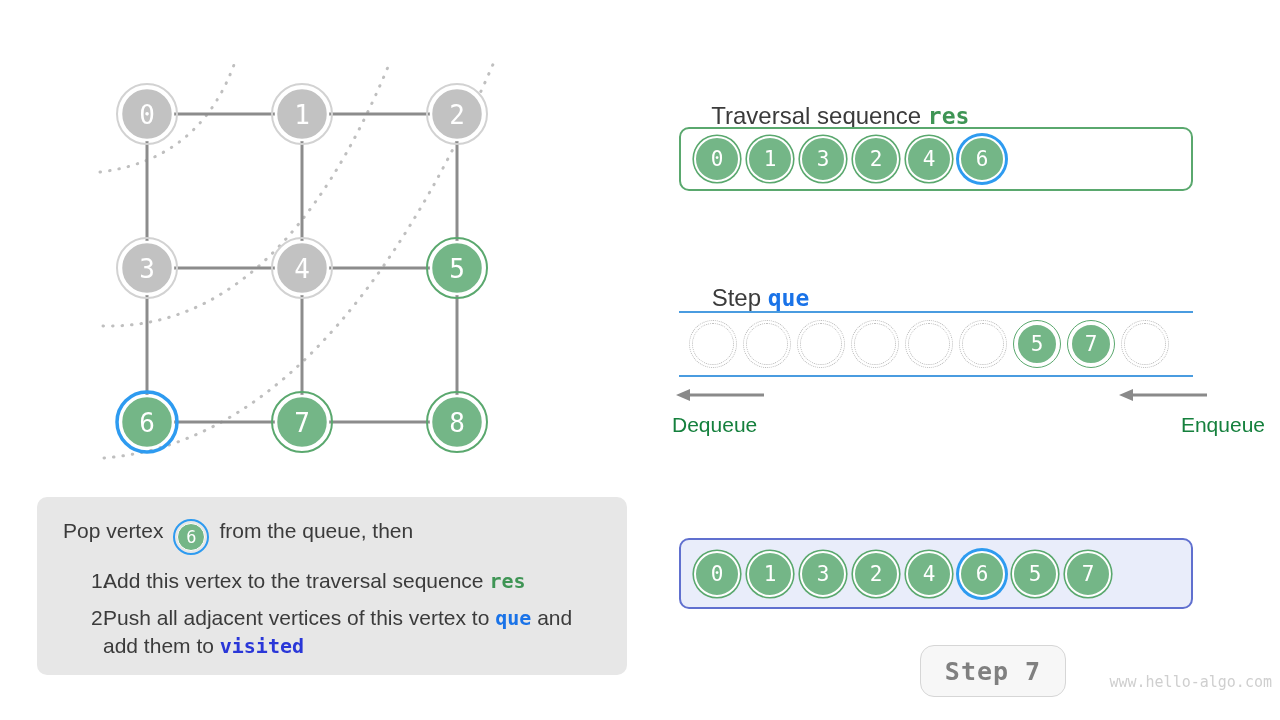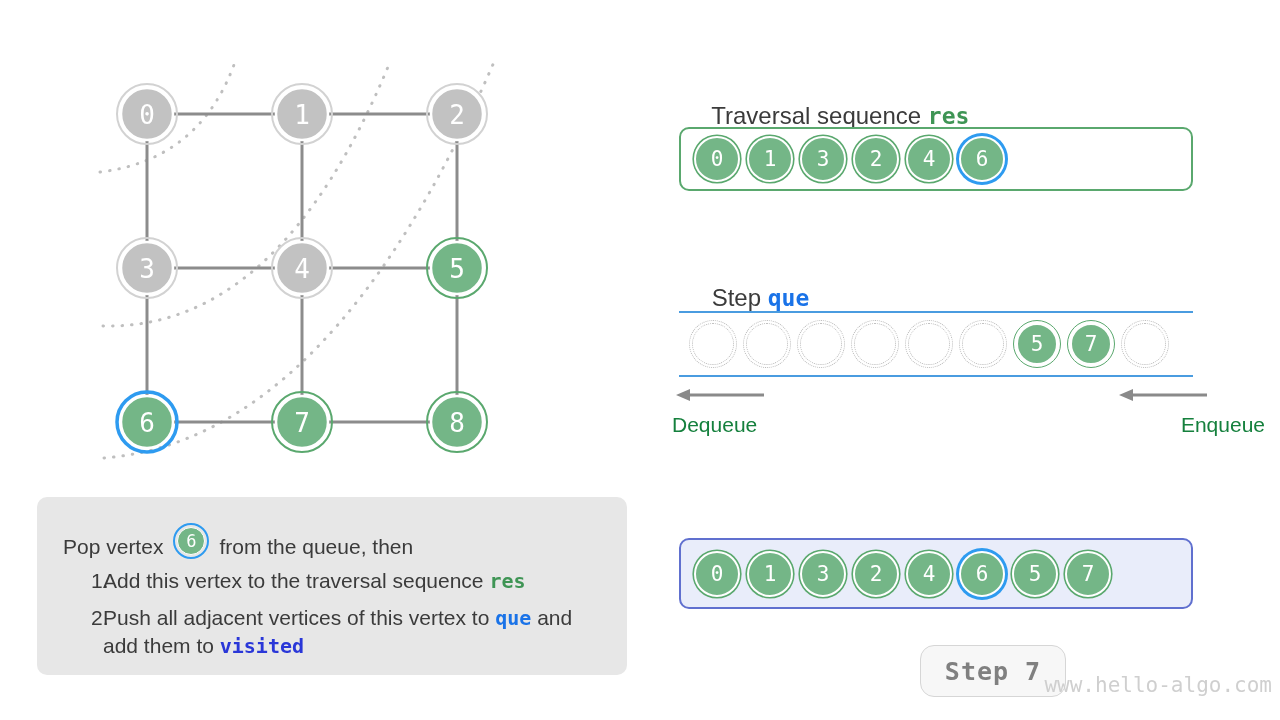--- a/index.html
+++ b/index.html
@@ -35,21 +35,21 @@
     left: 37px; top: 497px;
     width: 590px; height: 178px;
     background: #e7e7e7;
     border-radius: 10px;
     padding: 22px 26px 0 26px;
   }
   #caption-line1 {
     font-size: 21px;
     color: #3b3b3b;
     display: flex;
-    align-items: flex-end;
+    align-items: flex-start;
     height: 40px;
     white-space: pre;
   }
   .inline-node {
     display: inline-block;
     width: 36px; height: 36px;
     margin: 0 10px;
     position: relative;
     vertical-align: middle;
     flex: 0 0 auto;
@@ -213,21 +213,21 @@
     font-family: "DejaVu Sans Mono", monospace;
     font-size: 25px;
     font-weight: bold;
     color: #808080;
     letter-spacing: 1px;
   }
   #watermark {
     position: absolute;
     right: 20px; top: 673px;
     font-family: "DejaVu Sans Mono", monospace;
-    font-size: 21px;
+    font-size: 15px;
     color: #cfcfcf;
   }
 </style>
 </head>
 <body>
 
 <div id="graph-panel">
   <svg id="graph-svg" width="640" height="500">
     <g id="arc-layer">
       <path d="M 100 172 Q 200 160 235 62" fill="none" stroke="#bfbfbf" stroke-width="3" stroke-linecap="round" stroke-dasharray="0.5 9"></path>

